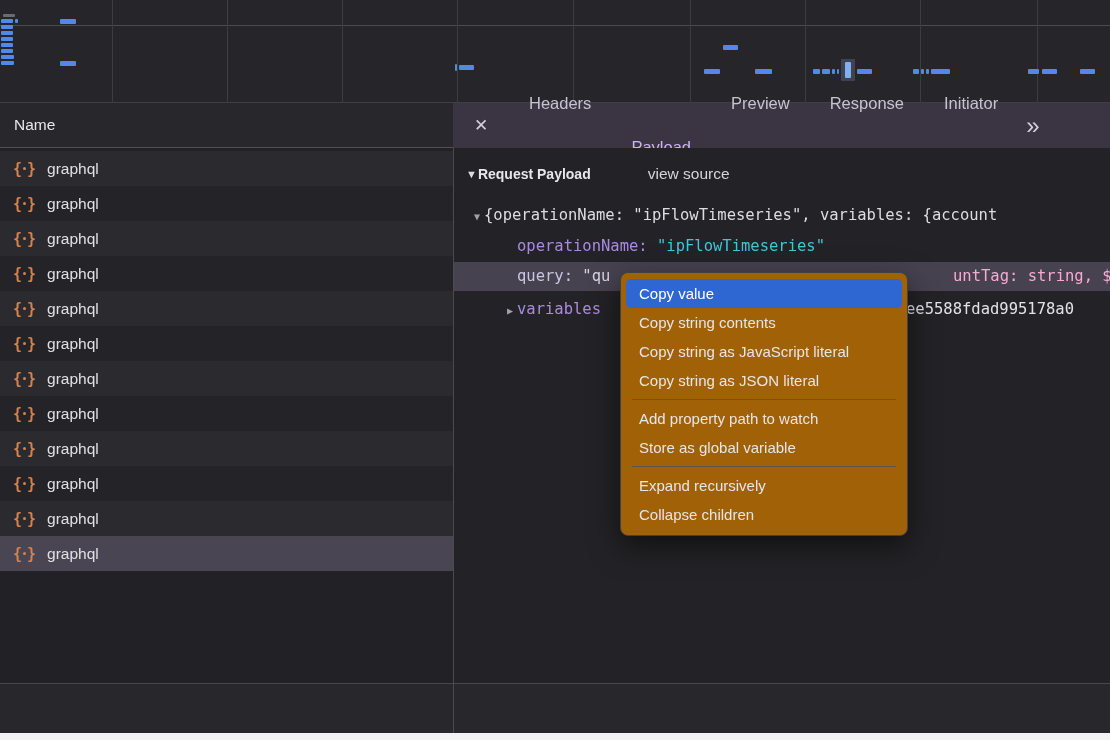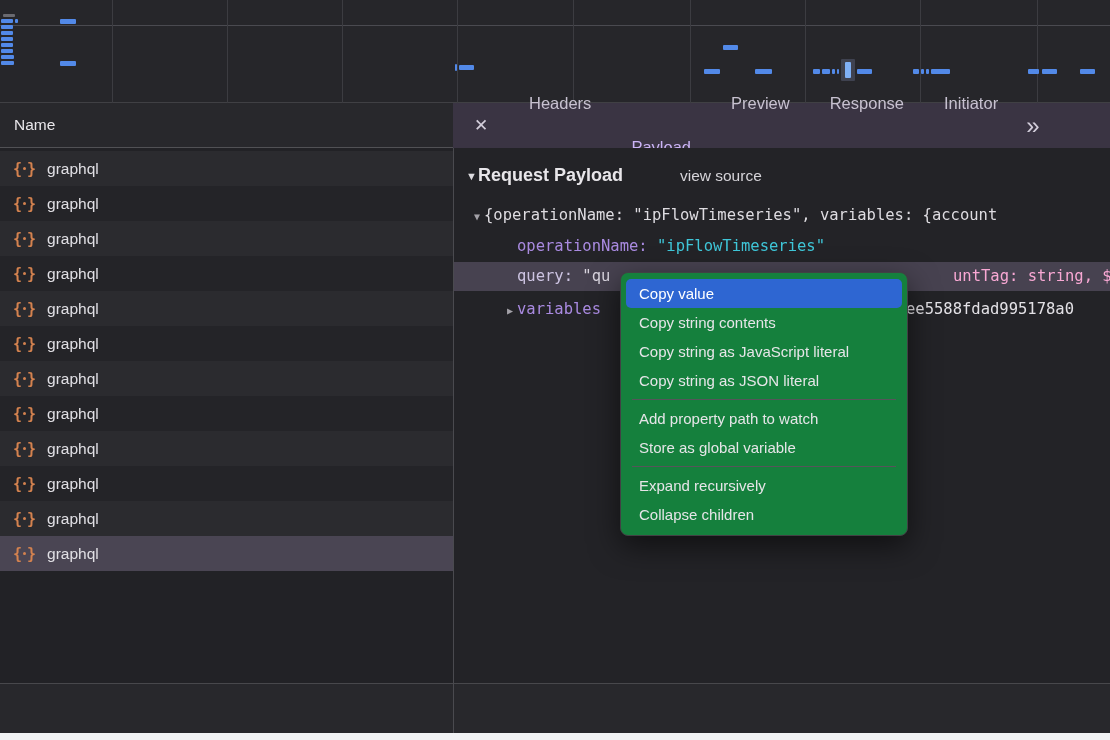--- a/index.html
+++ b/index.html
@@ -35,37 +35,37 @@
   .req-row.even{background:#242428;}
   .req-row.selected{background:#4a4553;}
   .json-icon{color:#d4824f;font-family:"DejaVu Sans Mono",monospace;font-weight:bold;font-size:15px;}
   .json-icon .dot{display:inline-block;width:3px;height:3px;border-radius:50%;background:currentColor;vertical-align:middle;margin:0 1px 2px 1px;}
   
   .vdivider{position:absolute;left:453px;top:148px;width:1px;height:585px;background:#4a4a4f;z-index:4;}
   
   .detail-pane{position:absolute;left:454px;top:148px;width:656px;height:535px;background:#232327;}
   .payload-header{position:absolute;left:12px;top:17px;display:flex;align-items:baseline;color:#e8e6ea;}
   .tri-hdr{font-size:11px;color:#dddbe0;margin-right:1px;align-self:center;}
-  .section-title{font-weight:bold;font-size:18px;}
+  .section-title{font-weight:bold;font-size:14px;}
   .view-source{margin-left:57px;color:#d6d4d9;font-size:15.5px;}
   .p-row{position:absolute;left:0;width:656px;height:29px;line-height:29px;white-space:nowrap;overflow:hidden;
     font-family:"DejaVu Sans Mono",monospace;font-size:15.5px;color:#dedce1;}
   .p-row .tw{display:inline-block;width:14px;font-size:10px;color:#a3a1a8;text-align:center;}
   .p-root{top:53px;padding-left:16px;}
   .p-op{top:84px;padding-left:63px;}
   .p-query{top:114px;padding-left:63px;background:#474250;color:#d8d4de;}
   .p-vars{top:147px;padding-left:49px;}
   .key{color:#a98ae0;}
   .key.sel{color:#cdc4e2;}
   .str{color:#3fc6d8;}
   .right-frag{position:absolute;left:452px;top:0;color:#e3e1e6;}
   .p-query .right-frag{color:#f9a8d4;margin-left:47px;}
   
   .context-menu{position:absolute;left:620px;top:272px;width:288px;box-sizing:border-box;
-    background:#15803d;border:1px solid #414144;border-radius:8px;padding:6px 0;
+    background:#a16207;border:1px solid #414144;border-radius:8px;padding:6px 0;
     box-shadow:0 10px 30px rgba(0,0,0,.55);z-index:10;}
   .menu-item{height:29px;line-height:29px;margin:0 5px;padding:0 13px;border-radius:5px;
     color:#e6e5e8;font-size:15px;white-space:nowrap;}
   .menu-item.highlighted{background:#2e66d2;color:#ffffff;}
   .menu-sep{height:1px;background:#55555a;margin:4px 11px;}
   
   .footer{position:absolute;left:0;top:683px;width:1110px;height:50px;background:#28282c;border-top:1px solid #48484c;box-sizing:border-box;}
   .bottom-strip{position:absolute;left:0;top:733px;width:1110px;height:7px;background:#f2f3f5;}
 </style>
 </head>

